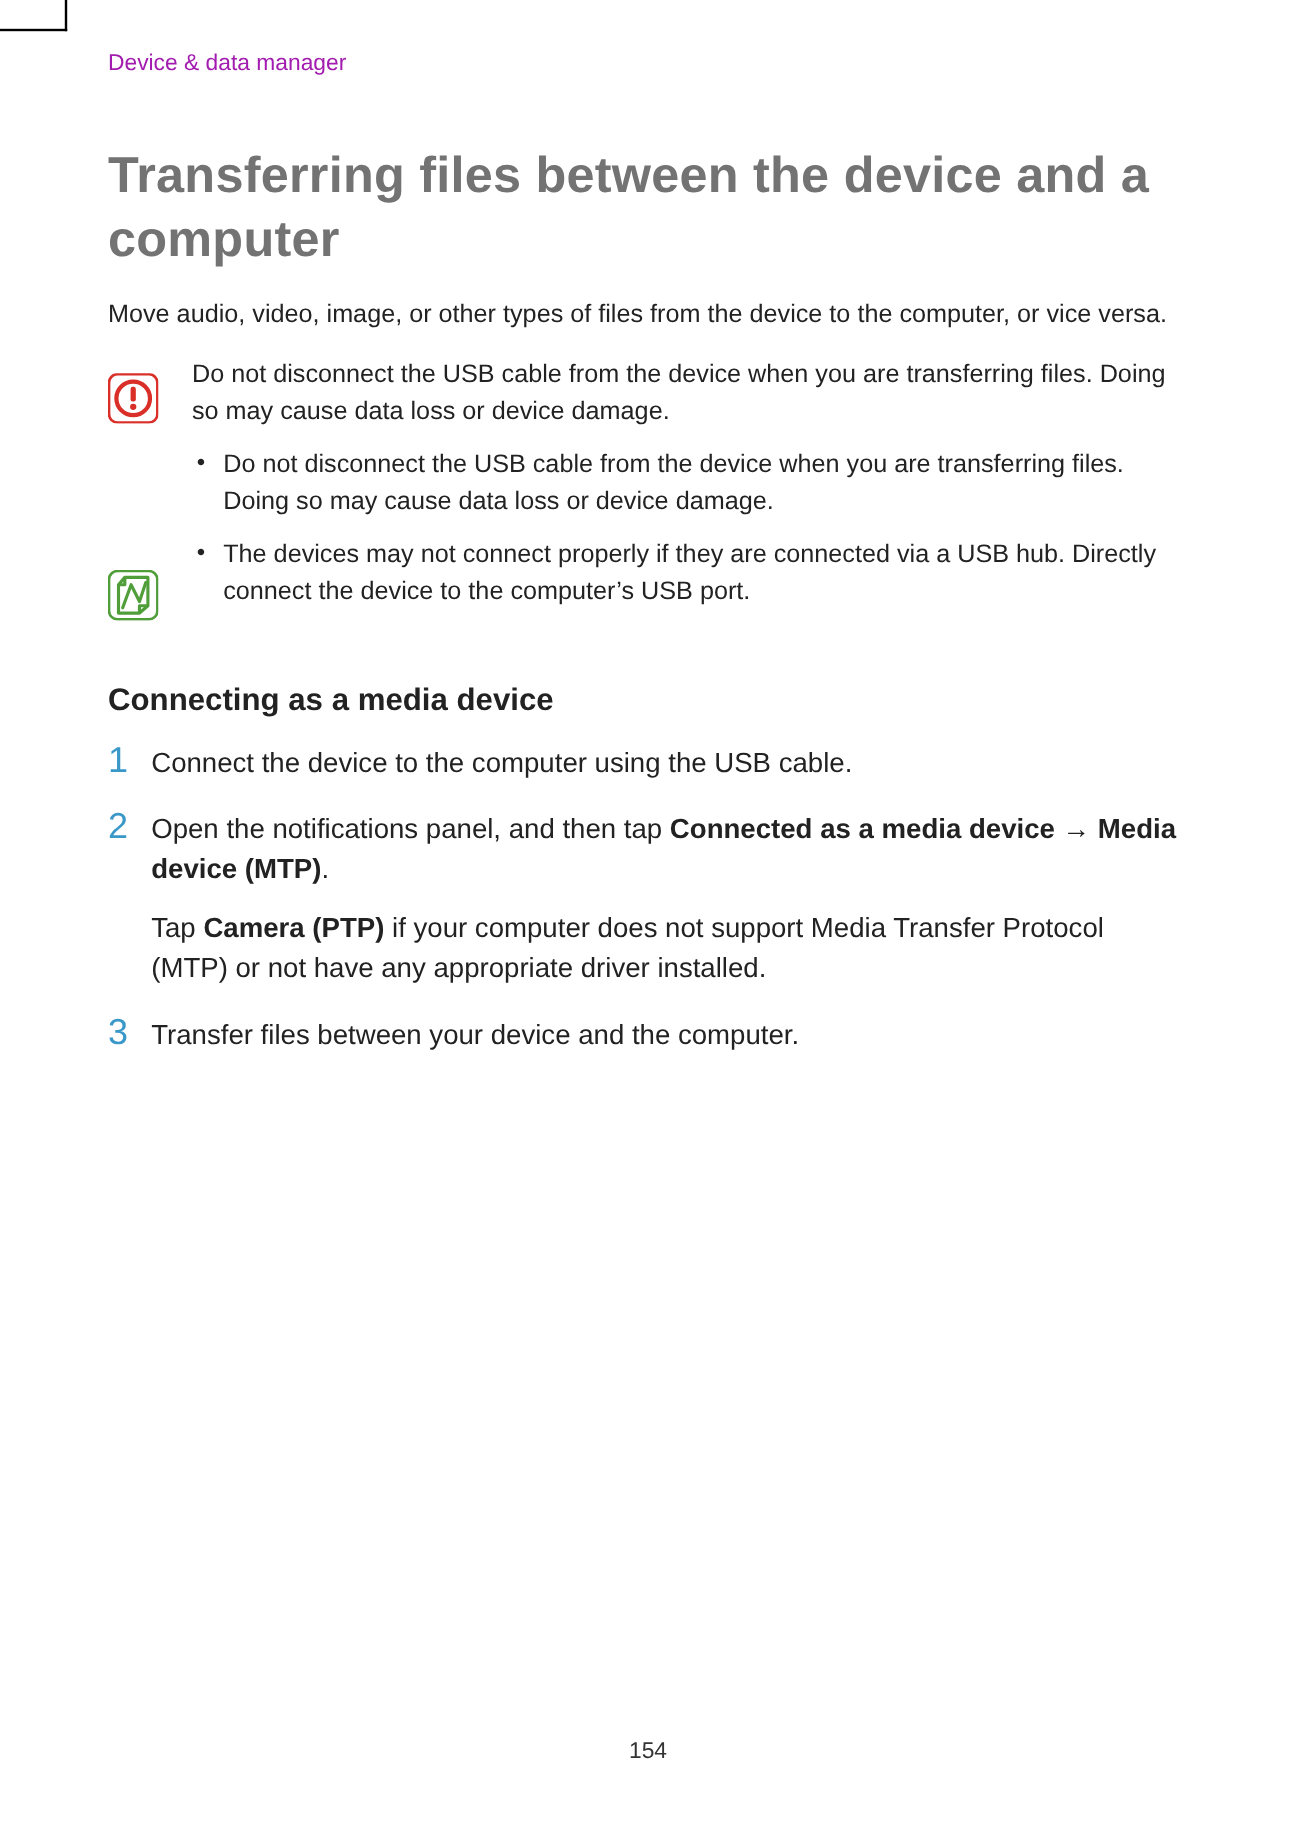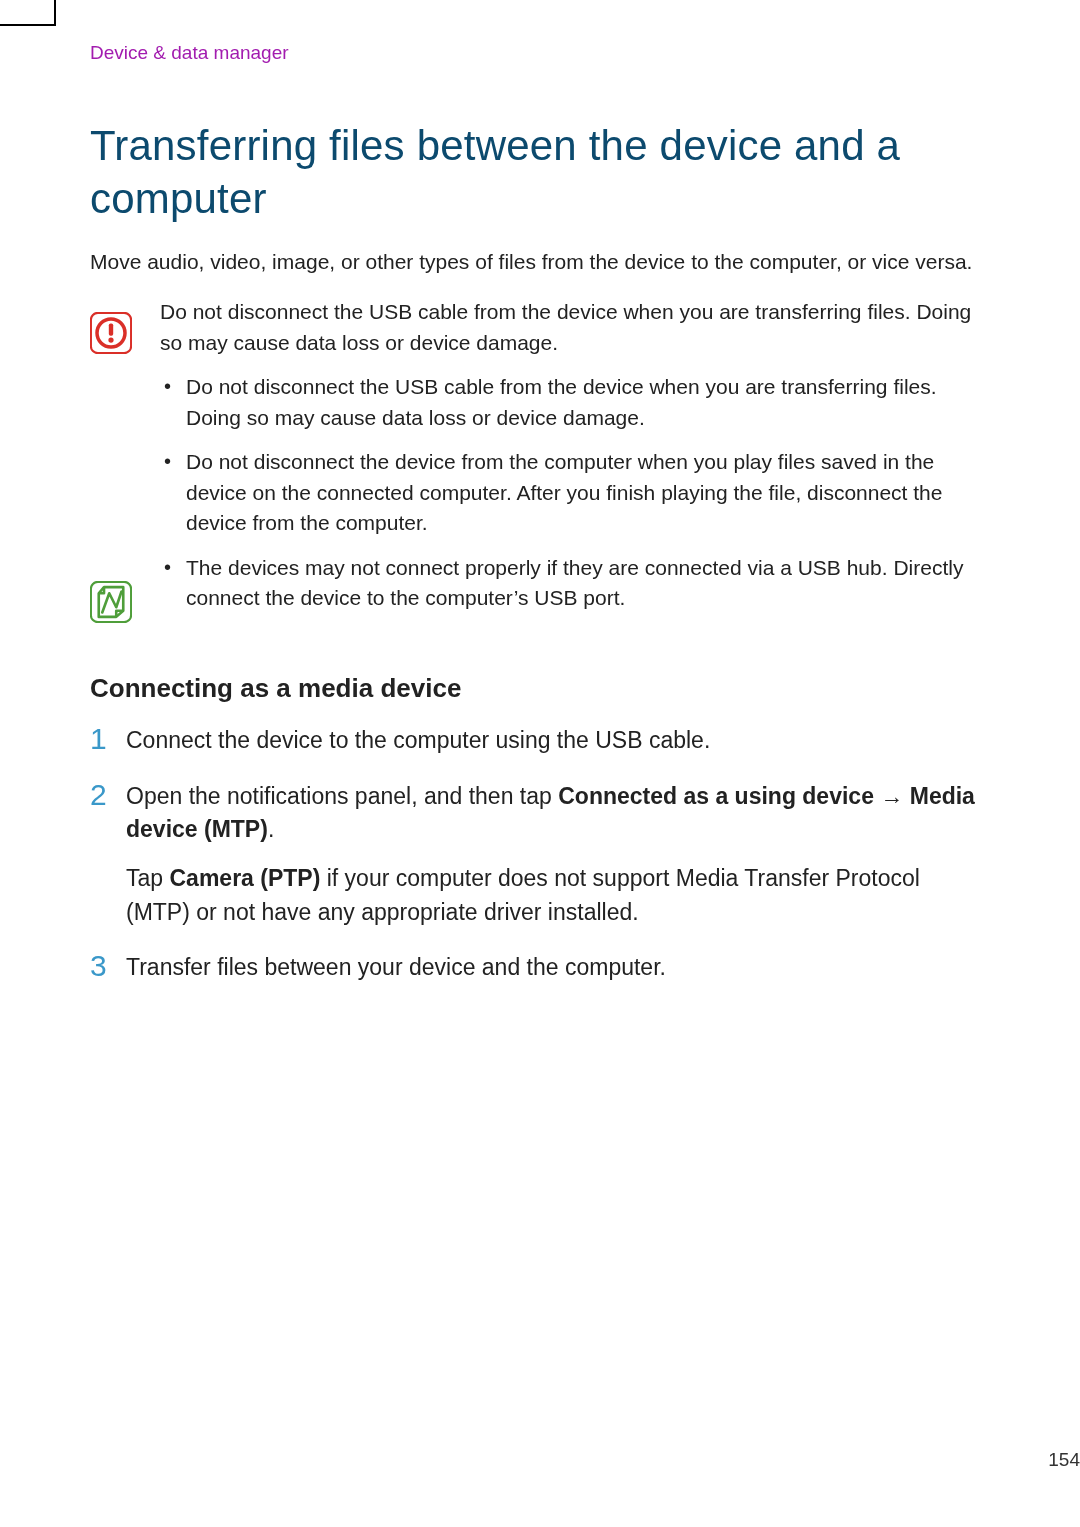--- a/index.html
+++ b/index.html
@@ -33,22 +33,22 @@
     background: #000;
   }
   .running-head {
     font-size: 19px;
     color: #a21caf;
     margin: 2px 0 56px 0;
   }
   h1.page-title {
     font-size: 42px;
     line-height: 1.25;
-    font-weight: 400;
-    color: #0c4a6e;
+    font-weight: 700;
+    color: #737373;
     margin: 0 0 22px 0;
     letter-spacing: 0.2px;
   }
   .intro {
     font-size: 21px;
     line-height: 1.45;
     margin: 0 0 20px 0;
   }
   .callout {
     display: flex;
@@ -118,21 +118,21 @@
     font-weight: 700;
   }
   .arrow {
     font-weight: 400;
   }
   .page-number {
     position: absolute;
     bottom: 56px;
     left: 0;
     right: 0;
-    text-align: right;
+    text-align: center;
     font-size: 19px;
     color: #333;
   }
 </style>
 </head>
 <body>
 
 <div class="page">
   <div class="crop-mark-v"></div>
   <div class="crop-mark-h"></div>
@@ -161,40 +161,39 @@
         <rect x="1" y="1" width="46" height="46" rx="8" ry="8" fill="none" stroke="#4f9e3a" stroke-width="2.5"></rect>
         <path d="M16 7 L38 7 L38 34 L30 41 L10 41 L10 14 Z" fill="none" stroke="#4f9e3a" stroke-width="3" stroke-linejoin="round"></path>
         <path d="M16 7 L16 14 L10 14" fill="none" stroke="#4f9e3a" stroke-width="3" stroke-linejoin="round"></path>
         <path d="M38 34 L30 34 L30 41" fill="none" stroke="#4f9e3a" stroke-width="3" stroke-linejoin="round"></path>
         <path d="M14 36 L22 14 L30 30 L36 12" fill="none" stroke="#4f9e3a" stroke-width="3" stroke-linejoin="round" stroke-linecap="round"></path>
       </svg>
     </div>
     <div class="callout-body">
       <ul class="bullets">
         <li>Do not disconnect the USB cable from the device when you are transferring files. Doing so may cause data loss or device damage.</li>
-        <li>Do not disconnect the device from the computer when you play files saved in the device on the connected computer. After you finish playing the file, disconnect the device from the computer.</li>
         <li>The devices may not connect properly if they are connected via a USB hub. Directly connect the device to the computer’s USB port.</li>
       </ul>
     </div>
   </div>
 
   <h2 class="section-head">Connecting as a media device</h2>
 
   <div class="step">
     <div class="step-num">1</div>
     <div class="step-body">
       <p>Connect the device to the computer using the USB cable.</p>
     </div>
   </div>
 
   <div class="step">
     <div class="step-num">2</div>
     <div class="step-body">
       <p>
-        <span>Open the notifications panel, and then tap </span><span class="bold">Connected as a using device</span><span class="arrow"> → </span><span class="bold">Media device (MTP)</span><span>.</span>
+        <span>Open the notifications panel, and then tap </span><span class="bold">Connected as a media device</span><span class="arrow"> → </span><span class="bold">Media device (MTP)</span><span>.</span>
       </p>
       <p>
         <span>Tap </span><span class="bold">Camera (PTP)</span><span> if your computer does not support Media Transfer Protocol (MTP) or not have any appropriate driver installed.</span>
       </p>
     </div>
   </div>
 
   <div class="step">
     <div class="step-num">3</div>
     <div class="step-body">

